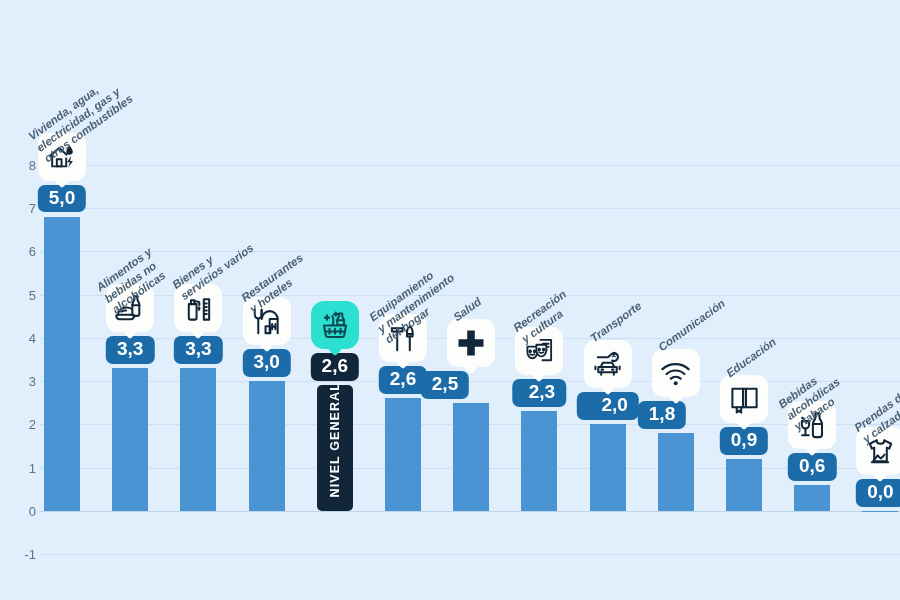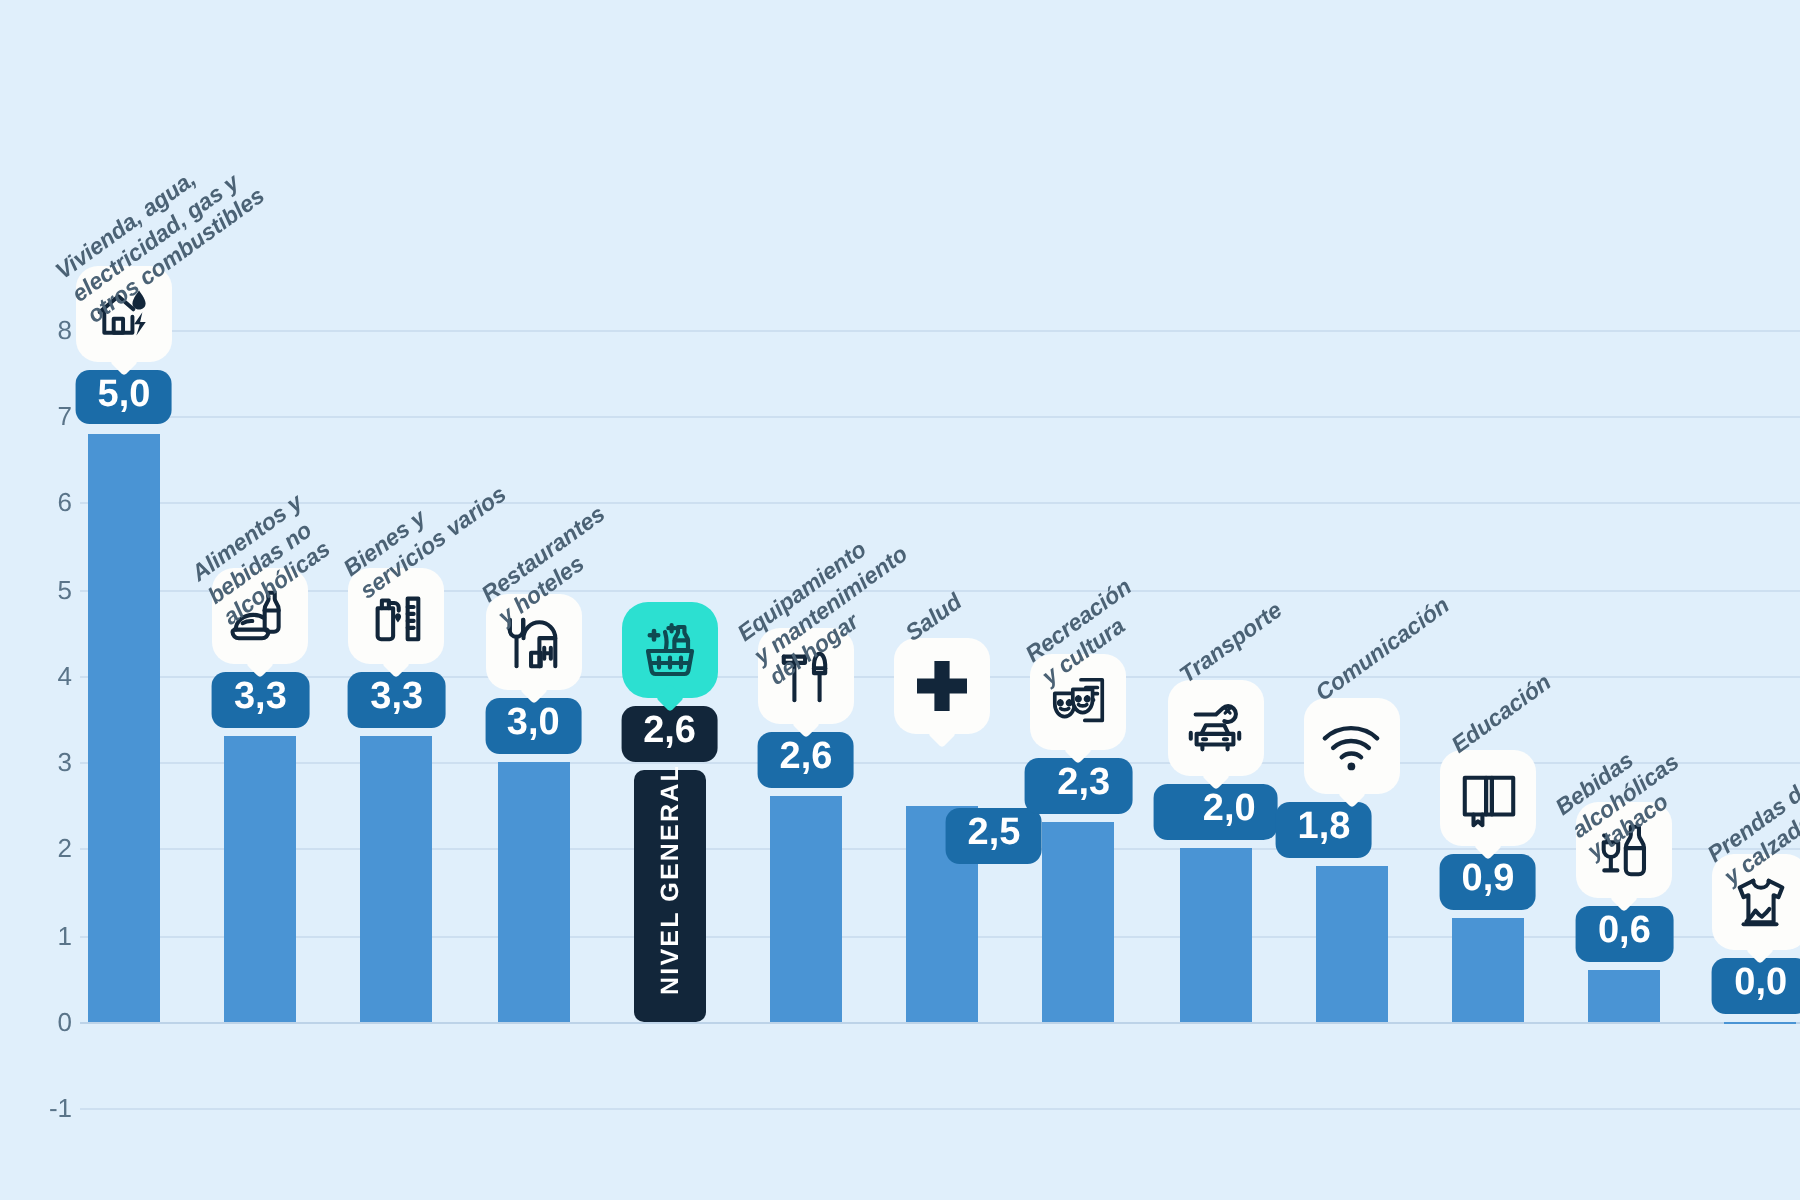--- a/index.html
+++ b/index.html
@@ -215,21 +215,21 @@
       <path d="M4 5.5 h11"></path>
       <path d="M9.5 5.5 V28"></path>
       <path d="M4 5.5 v3.2 h11 V5.5"></path>
       <path d="M22.5 28 V14"></path>
       <path d="M19.6 14 h5.8 V9.5 c0 -2 -1 -5.5 -2.9 -5.5 c-1.9 0 -2.9 3.5 -2.9 5.5 Z"></path>
       <path d="M19.6 11.5 h5.8"></path>
     </svg>
         <div class="notch" style="background: rgb(253, 253, 251);"></div>
       </div>
       <div class="bar" style="left: 453.2px; top: 402.75px; height: 108.25px;"></div>
-      <div class="badge" style="left: 497px; top: 370.75px; margin-top: 33px;">2,5</div>
+      <div class="badge" style="left: 445px; top: 370.75px;">2,5</div>
       <div class="tile" style="left: 471.2px; top: 318.75px;">
         <svg width="32" height="32" viewBox="0 0 32 32">
           <path d="M12.2 3.5 h7.6 v8.7 h8.7 v7.6 h-8.7 v8.7 h-7.6 v-8.7 H3.5 v-7.6 h8.7 Z" fill="#12263a"></path>
         </svg>
         <div class="notch" style="background: rgb(253, 253, 251);"></div>
       </div>
       <div class="bar" style="left: 521.4px; top: 411.41px; height: 99.59px;"></div>
       <div class="badge" style="left: 539.4px; top: 379.41px; padding-left: 16px;">2,3</div>
       <div class="tile" style="left: 539.4px; top: 327.41px;">
         <svg width="31" height="31" viewBox="0 0 32 32" fill="none" stroke="#12263a" stroke-width="1.9" stroke-linecap="round" stroke-linejoin="round">

